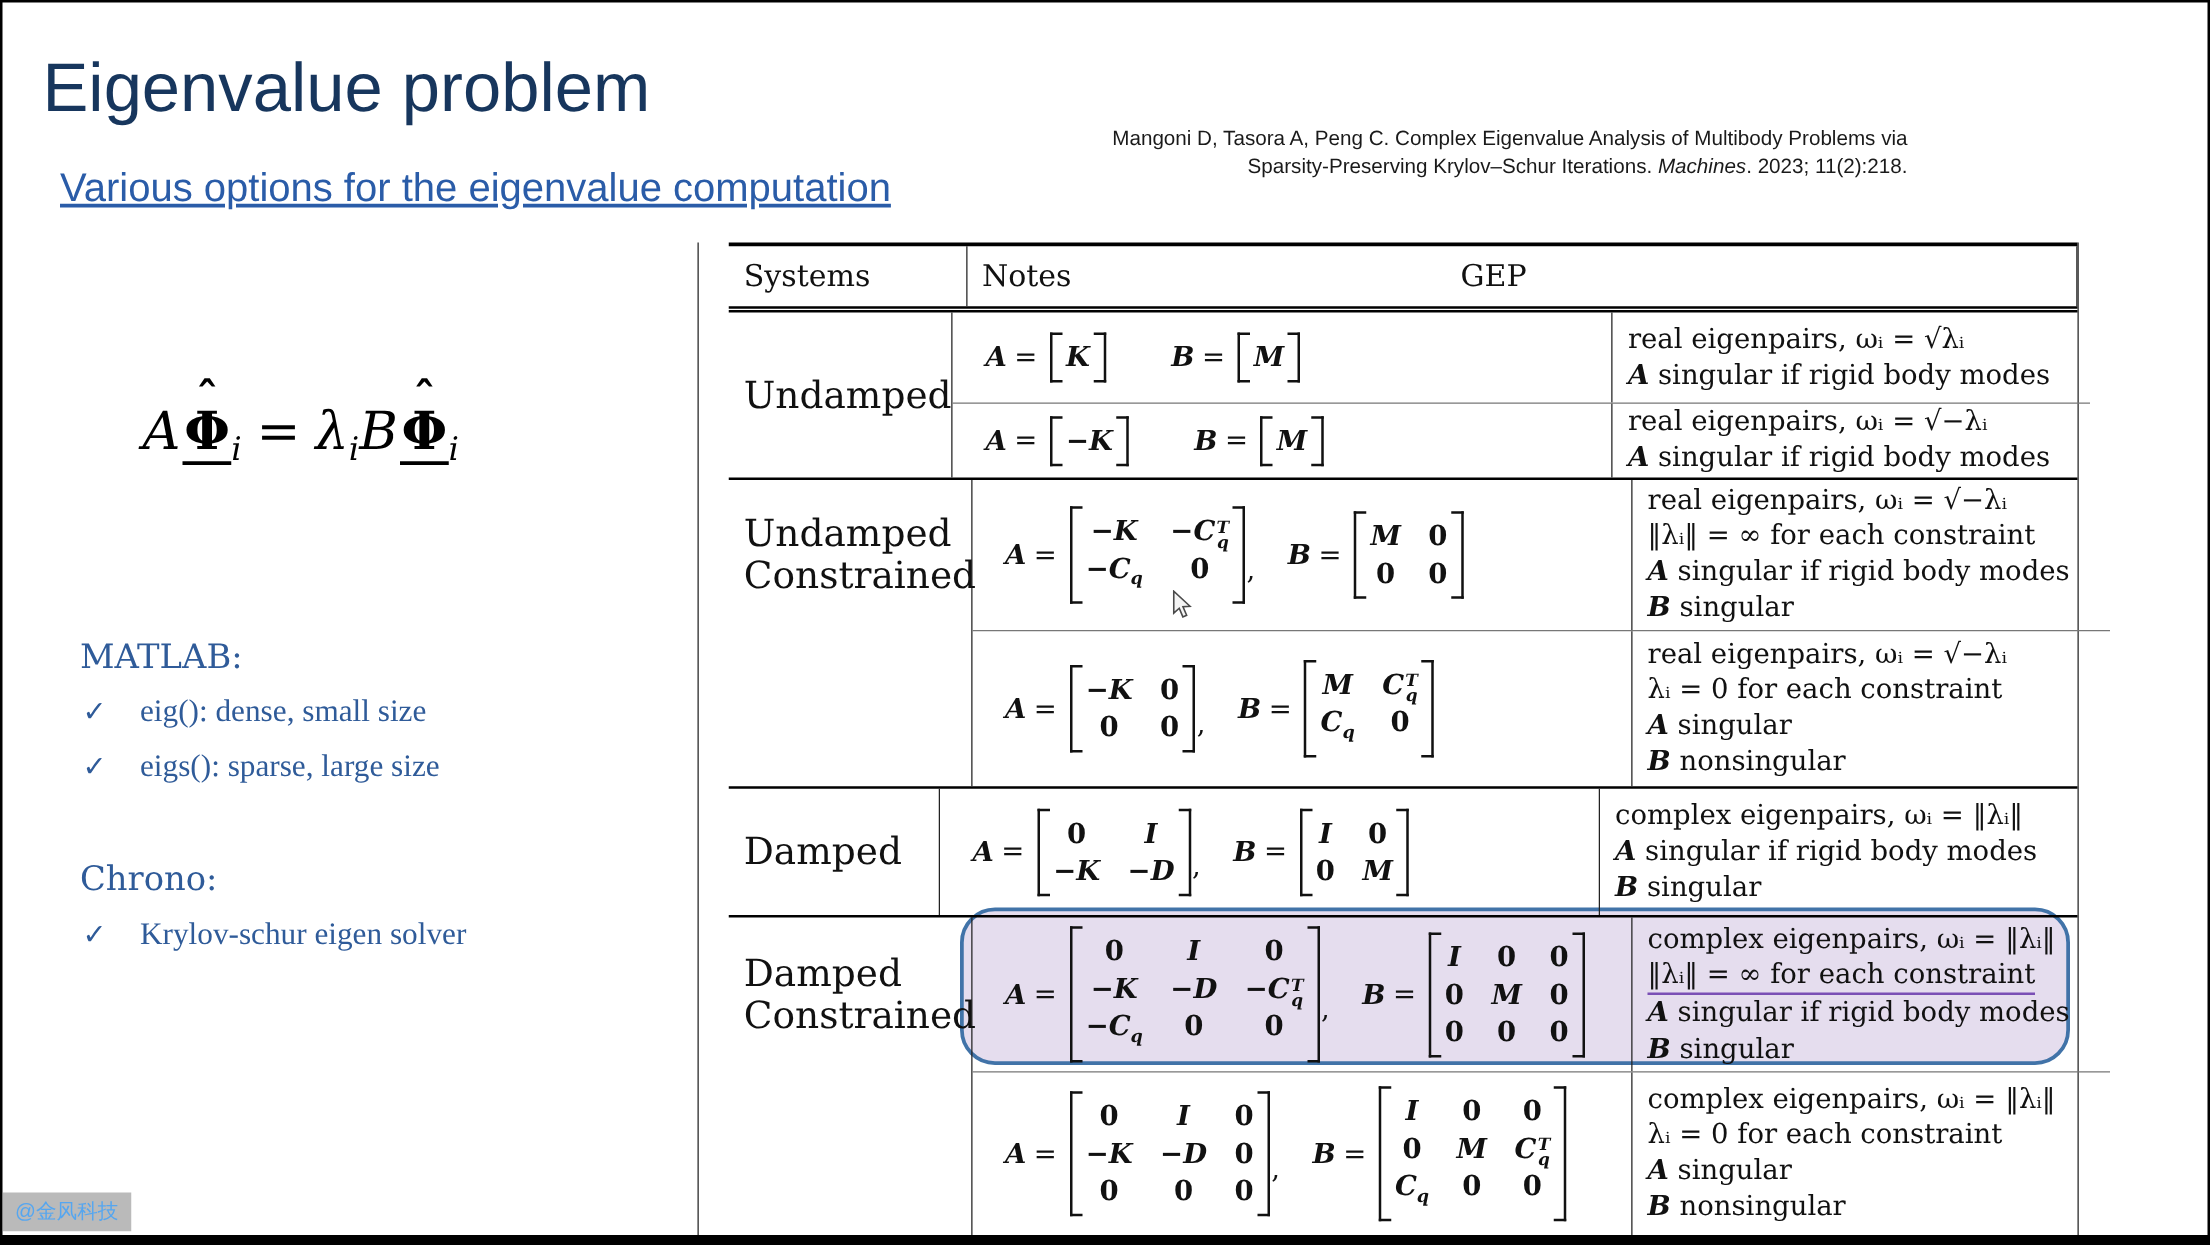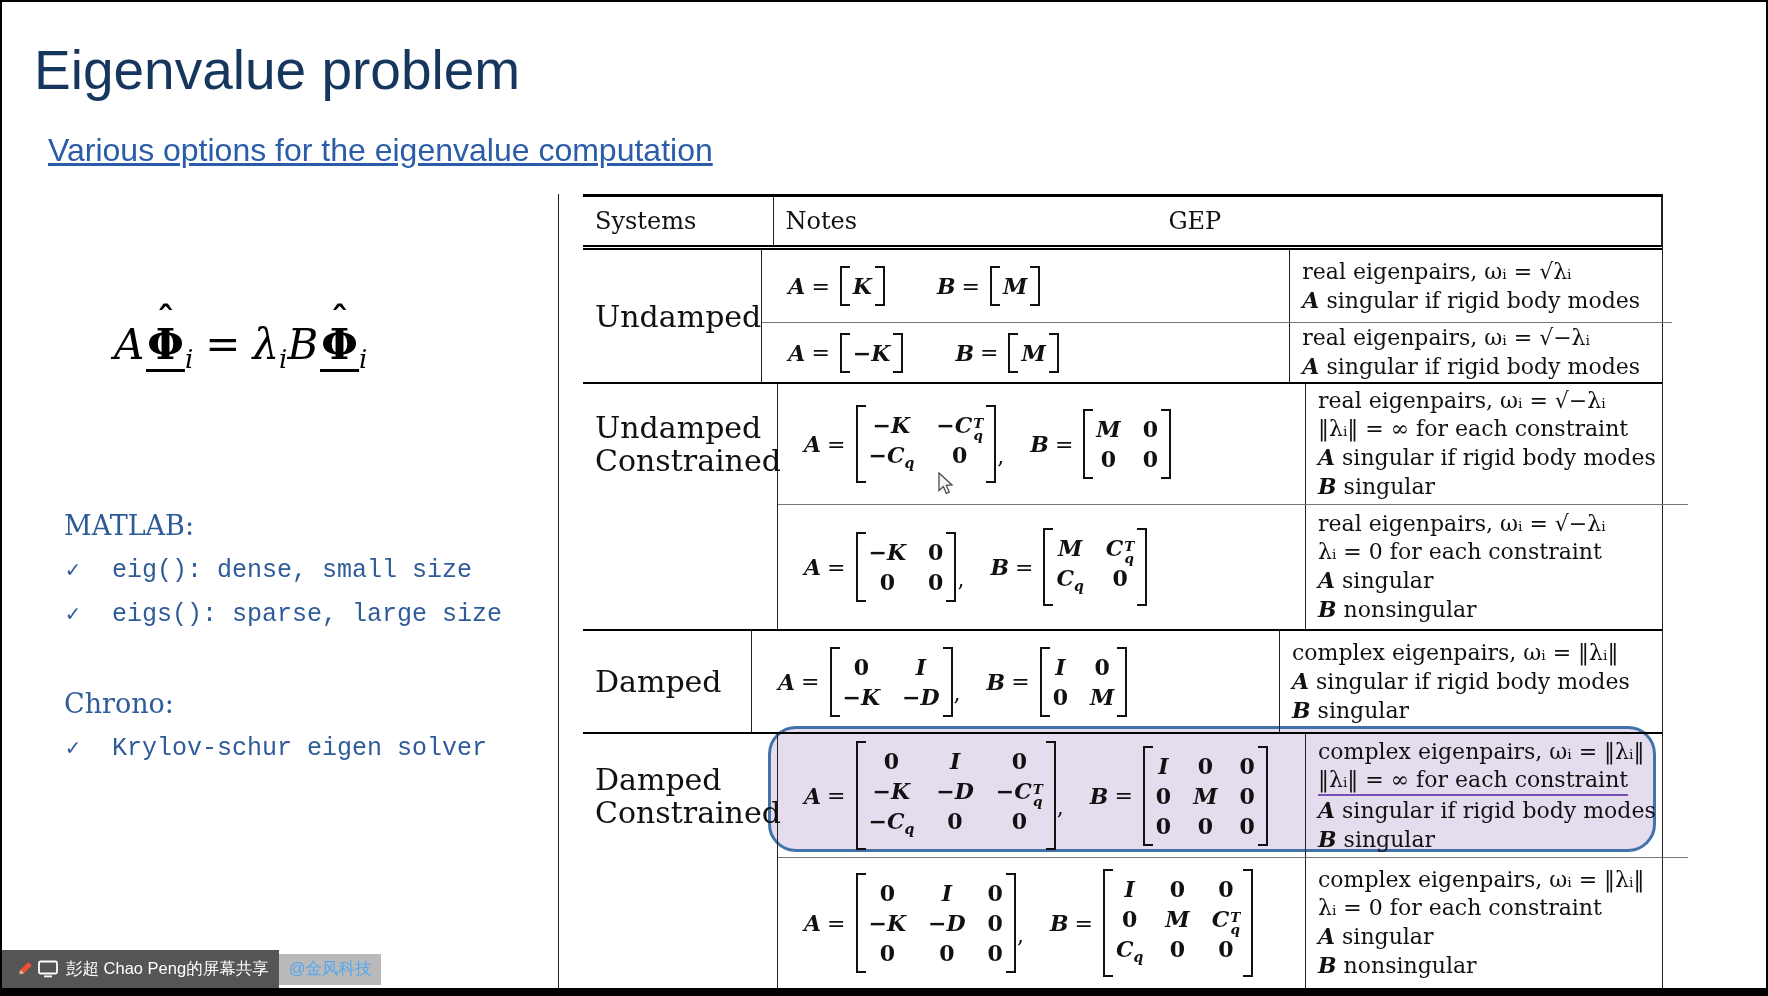--- a/index.html
+++ b/index.html
@@ -21,21 +21,21 @@
   .equation .it{font-style:italic;}
   .equation sub{font-size:26px;font-style:italic;font-family:"DejaVu Serif",serif;}
   .phiwrap{position:relative;display:inline-block;font-weight:bold;border-bottom:3px solid #000;
            padding:0 1px;margin-left:2px;}
   .phiwrap .hat{position:absolute;top:-0.62em;left:50%;transform:translateX(-50%);
                 font-size:0.85em;font-weight:bold;}
   .eqsp{padding:0 12px;}
 
   
   .lheading{position:absolute;font-family:"DejaVu Serif",serif;font-size:27px;color:var(--listblue);}
-  .litem{position:absolute;font-family:Liberation Mono, monospace;font-size:25px;color:var(--listblue);}
+  .litem{position:absolute;font-family:Liberation Serif, serif;font-size:25px;color:var(--listblue);}
   .check{display:inline-block;width:46px;font-size:23px;color:var(--listblue);}
 
   
   .tbl{position:absolute;left:556px;top:192px;width:1105px;z-index:1;
        font-family:"DejaVu Serif",serif;color:#111;
        border-left:1.5px solid #222;border-right:1.5px solid #222;border-bottom:6px double #000;padding-left:24px;}
   .thead{display:flex;height:56px;border-top:3.5px solid #000;border-bottom:5px double #000;}
   .thead .hc{font-size:24px;display:flex;align-items:center;}
   .c1{width:195px;border-right:1px solid #222;padding-left:12px;}
   .c2{width:528px;border-right:1px solid #222;padding-left:22px;}
@@ -90,20 +90,24 @@
 </style>
 </head>
 <body>
 
 <div id="frame">
   <div id="slide">
 
     <div class="title">Eigenvalue problem</div>
     <div class="subtitle">Various options for the eigenvalue computation</div>
 
+    <div class="citation">
+      <span>Mangoni D, Tasora A, Peng C. Complex Eigenvalue Analysis of Multibody Problems via</span><br>
+      <span><span>Sparsity-Preserving Krylov–Schur Iterations. </span><i>Machines</i><span>. 2023; 11(2):218.</span></span>
+    </div>
 
     <div class="equation">
       <span class="it">A</span><span class="phiwrap"><span class="hat">ˆ</span><span>Φ</span></span><sub>i</sub><span class="eqsp">=</span><span class="it">λ</span><sub>i</sub><span class="it">B</span><span class="phiwrap"><span class="hat">ˆ</span><span>Φ</span></span><sub>i</sub>
     </div>
 
     <div class="lheading" style="left:62px;top:508px;">MATLAB:</div>
     <div class="litem" style="left:64px;top:554px;"><span class="check">✓</span><span>eig(): dense, small size</span></div>
     <div class="litem" style="left:64px;top:598px;"><span class="check">✓</span><span>eigs(): sparse, large size</span></div>
     <div class="lheading" style="left:62px;top:686px;">Chrono:</div>
     <div class="litem" style="left:64px;top:732px;"><span class="check">✓</span><span>Krylov-schur eigen solver</span></div>
@@ -367,37 +371,19 @@
         </div>
     </div>
 
     <div class="cursor">
       <svg width="17" height="24" viewBox="0 0 17 24">
         <path d="M1 1 L1 18.5 L5.4 14.6 L8.3 21.5 L11.3 20.2 L8.4 13.4 L14 13 Z" fill="#f4f4f4" stroke="#4a4a4a" stroke-width="1.3"></path>
       </svg>
     </div>
 
     <div class="sharebar">
-      <div class="darkpart">
-        <span class="baricon">
-          <svg width="20" height="20" viewBox="0 0 20 20">
-            <g transform="rotate(45 10 10)">
-              <rect x="8" y="2" width="5" height="11" rx="1" fill="#F0502F"></rect>
-              <path d="M8 13 L13 13 L10.5 18.5 Z" fill="#F7B5A0"></path>
-              <path d="M9.6 15.6 L11.4 15.6 L10.5 18.5 Z" fill="#5a2c1c"></path>
-            </g>
-          </svg>
-        </span>
-        <span class="baricon">
-          <svg width="20" height="18" viewBox="0 0 20 18">
-            <rect x="1" y="1.5" width="18" height="12" rx="1.5" fill="none" stroke="#fff" stroke-width="1.8"></rect>
-            <rect x="6" y="15.5" width="8" height="1.8" fill="#fff"></rect>
-          </svg>
-        </span>
-        <span class="sharetext">彭超 Chao Peng的屏幕共享</span>
-      </div>
       <div class="mention">
         <span class="mentiontext">@金风科技</span>
       </div>
     </div>
 
   </div>
 </div>
 
 </body></html>

